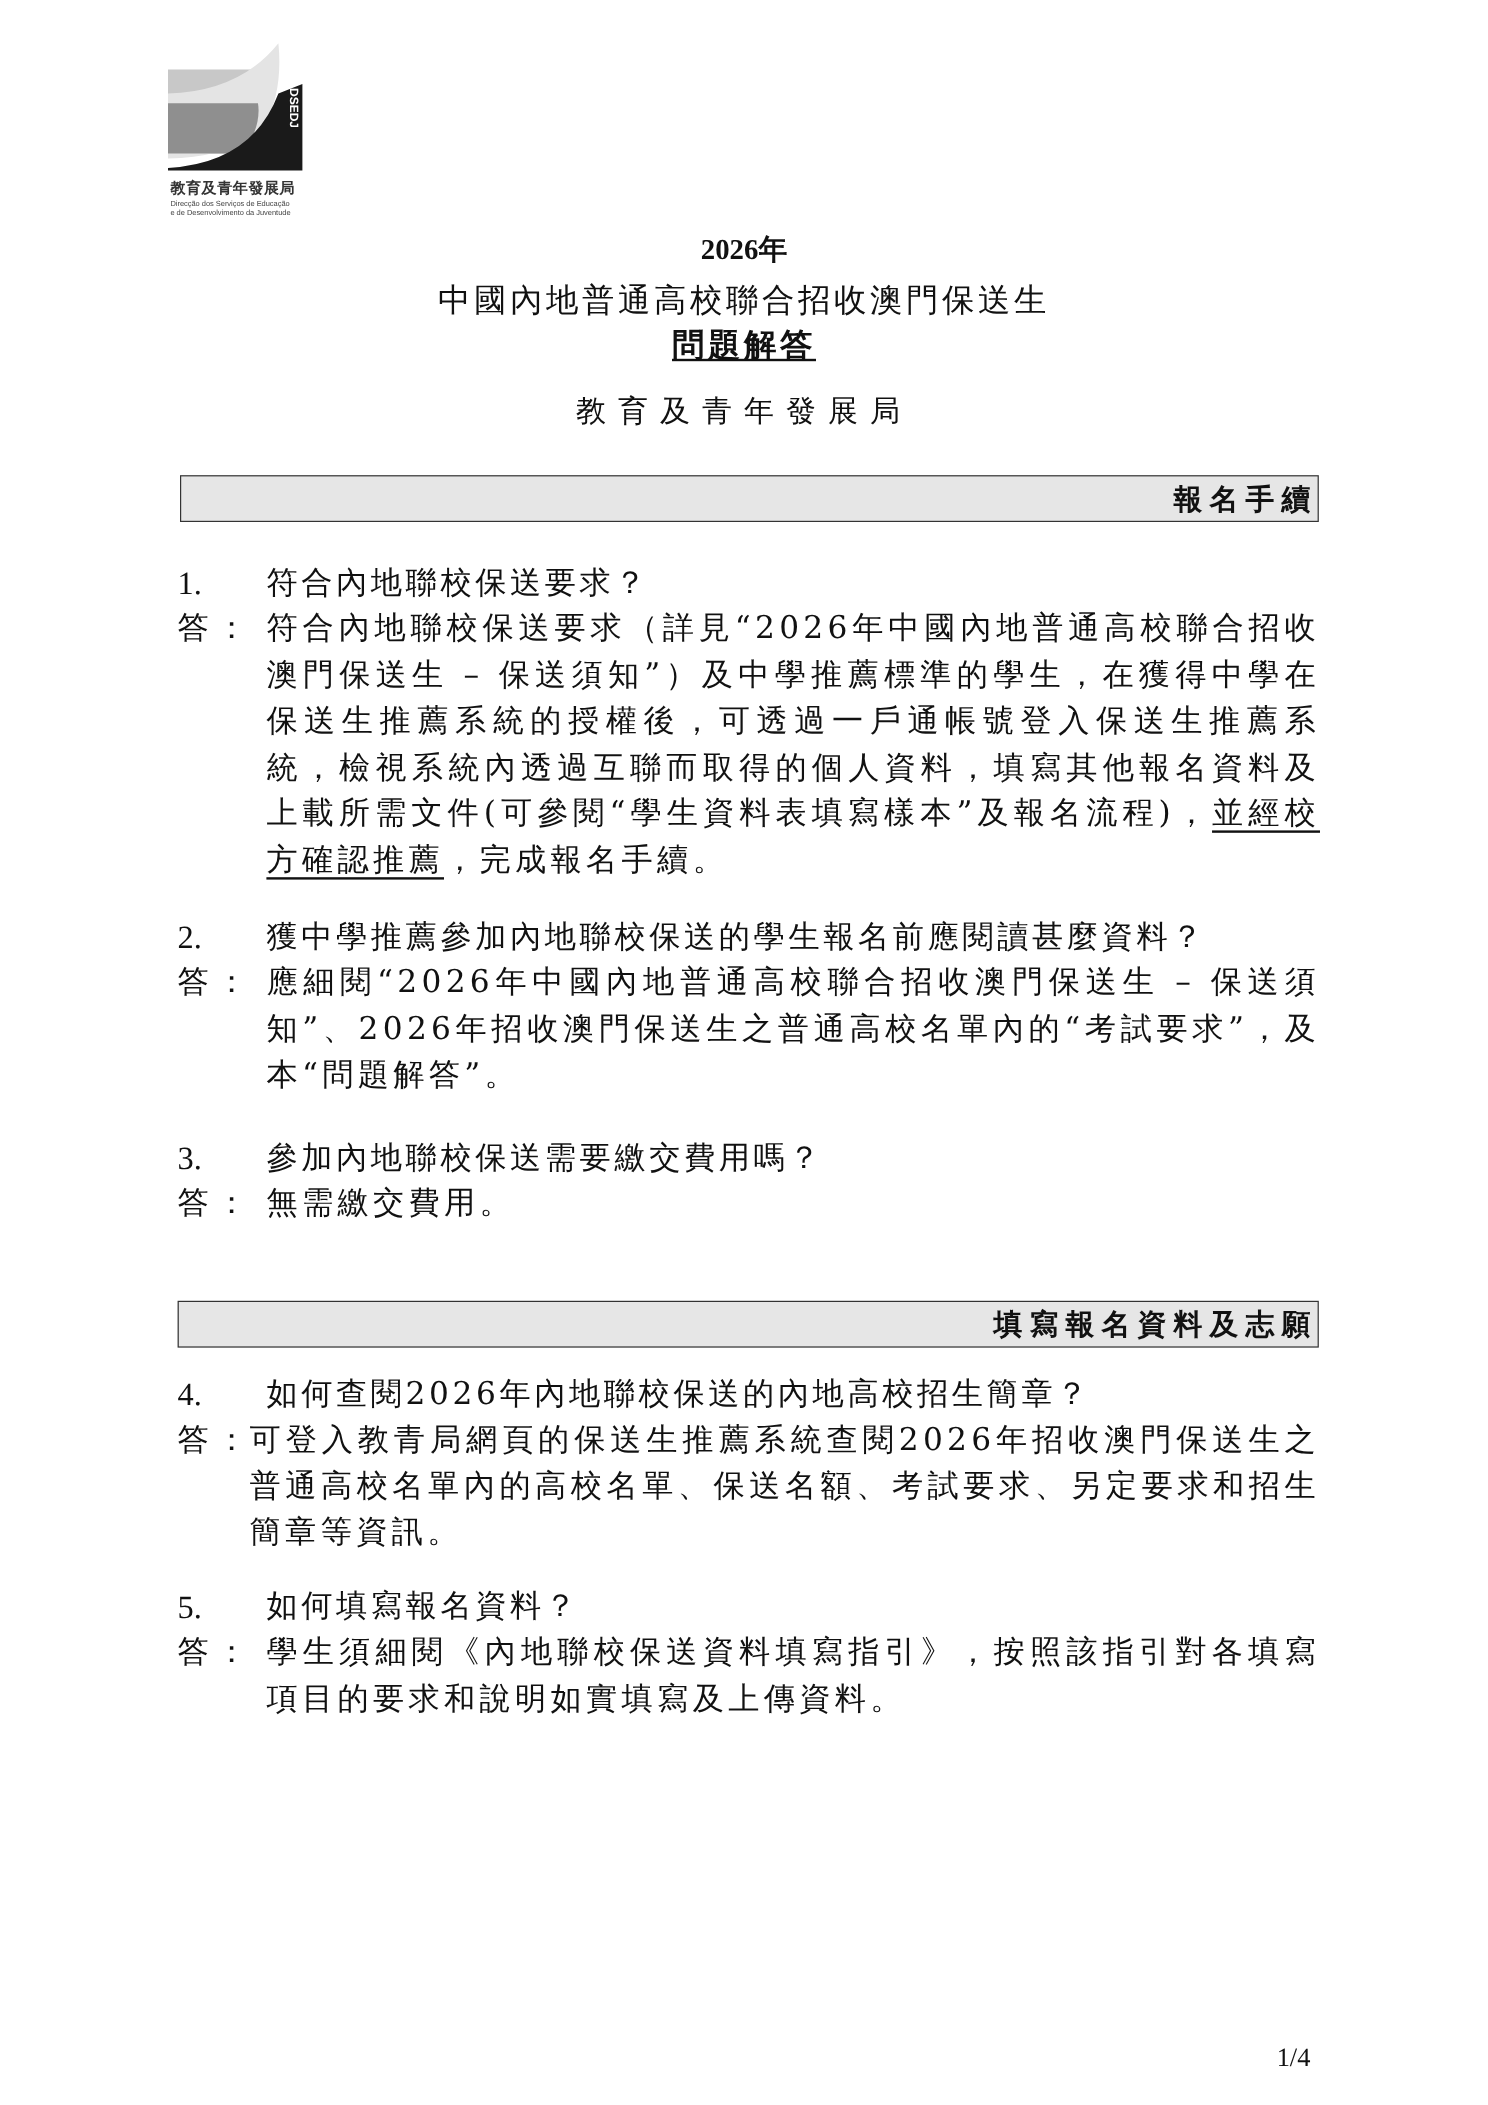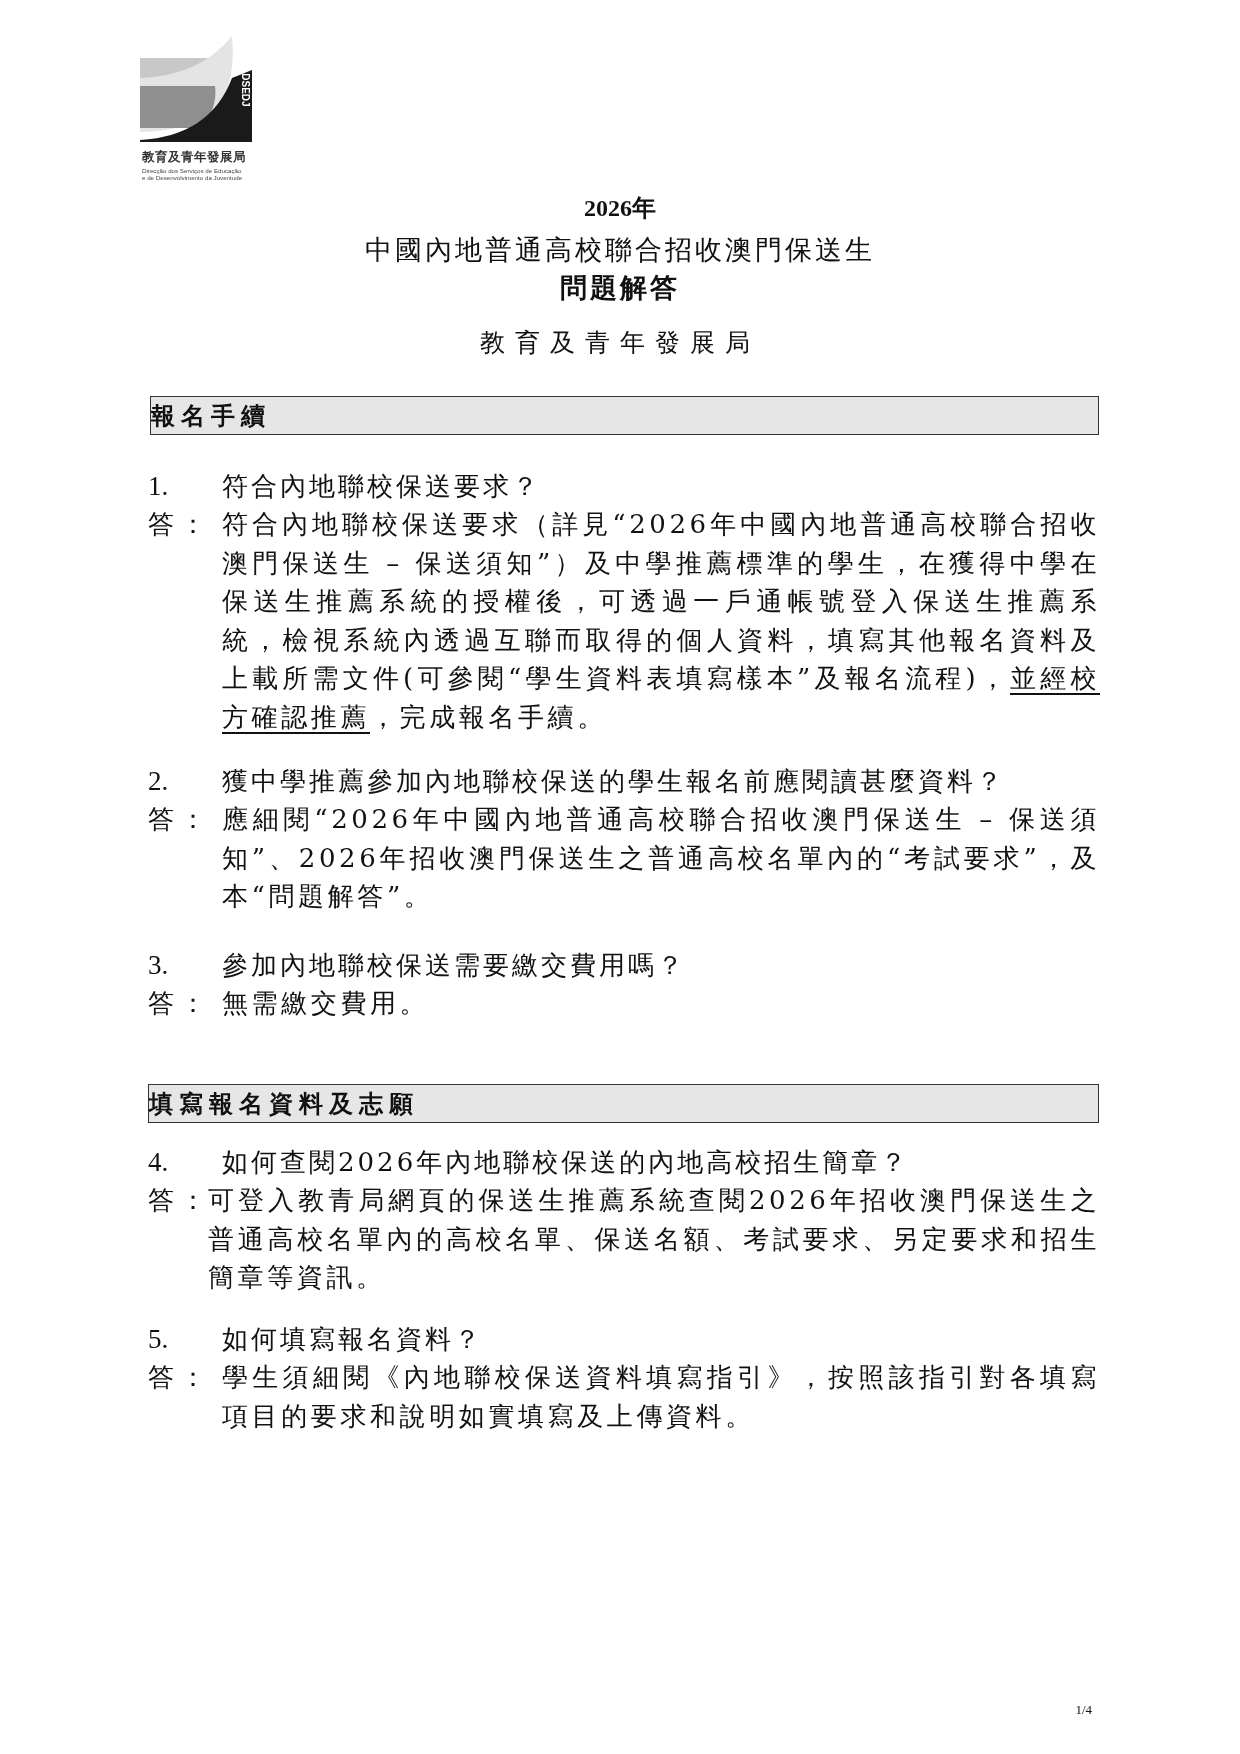--- a/index.html
+++ b/index.html
@@ -11,43 +11,43 @@
   .logo { position: absolute; left: 140px; top: 36px; width: 120px; height: 150px; }
   .logo svg { display: block; }
   .logo-cn { position: absolute; left: 2px; top: 113px; font-family: "DejaVu Sans", sans-serif; font-weight: bold; font-size: 12.5px; letter-spacing: 0.5px; color: #333; white-space: nowrap; }
   .logo-pt { position: absolute; left: 2px; font-family: "Liberation Sans", sans-serif; font-size: 6.2px; color: #444; white-space: nowrap; line-height: 7px; }
   .logo-pt.l1 { top: 131px; }
   .logo-pt.l2 { top: 138px; }
 
   .title-block { position: absolute; left: 0; width: 1240px; text-align: center; }
   .t-year { top: 192px; font-size: 24px; font-weight: bold; font-family: "Liberation Serif", serif; }
   .t-main { top: 232px; font-size: 27px; font-weight: normal; letter-spacing: 3px; }
-  .t-sub { top: 270px; font-size: 27px; font-weight: bold; letter-spacing: 3px; }
+  .t-sub { top: 270px; font-size: 27px; font-weight: bold; letter-spacing: 3px; text-decoration: underline; }
   .t-dept { top: 326px; font-size: 25px; letter-spacing: 10px; }
 
   .section-box {
     position: absolute; left: 150px; width: 947px; height: 37px;
     background: #e6e6e6; border: 1.5px solid #333;
-    text-align: left; line-height: 37px; font-size: 24px; font-weight: bold; letter-spacing: 6px;
+    text-align: right; line-height: 37px; font-size: 24px; font-weight: bold; letter-spacing: 6px;
   }
   .sec1 { top: 396px; }
   .sec2 { top: 1084px; left: 148px; width: 949px; }
 
   .qa { position: absolute; left: 148px; width: 952px; font-size: 26px; }
   .q-row, .a-row { display: flex; }
   .q-num { width: 74px; flex: none; font-family: "Liberation Serif", serif; font-size: 27px; }
   .a-label { width: 74px; flex: none; letter-spacing: 6px; }
   .q-text { flex: 1; line-height: 38px; letter-spacing: 3px; }
   .a-text { flex: 1; line-height: 38.5px; text-align: justify; letter-spacing: 3.6px; }
   .q-row { line-height: 38px; }
   .a-row { line-height: 38.5px; }
   .ul { text-decoration: underline; text-underline-offset: 6px; text-decoration-thickness: 2px; }
 
   .footer-date { position: absolute; left: 148px; top: 1758px; font-size: 15px; }
-  .footer-page { position: absolute; right: 148px; top: 1702px; font-size: 13px; font-family: "Liberation Serif", serif; }
+  .footer-page { position: absolute; right: 148px; top: 1702px; font-size: 22px; font-family: "Liberation Serif", serif; }
 </style>
 </head>
 <body>
 
 <div class="logo">
   <svg width="120" height="112" viewBox="0 0 120 112">
     <path d="M0 22 L92 22 Q88 60 70 92 L0 92 Z" fill="#c8c8c8"></path>
     <path d="M0 42 Q60 40 92 0 Q96 40 80 70 Q50 96 0 96 Z" fill="#e4e4e4"></path>
     <path d="M0 50 L75 50 Q78 70 62 92 L0 92 Z" fill="#8f8f8f"></path>
     <path d="M92 42 L112 34 L112 106 L0 106 L0 104 Q70 100 92 42 Z" fill="#1a1a1a"></path>

